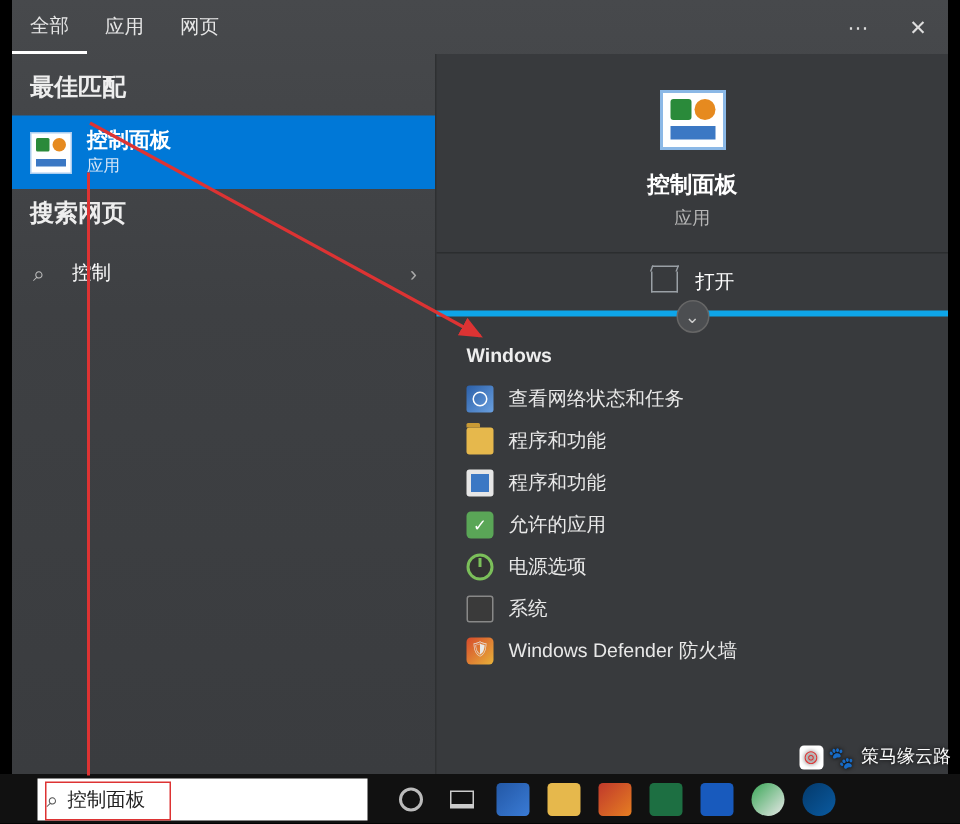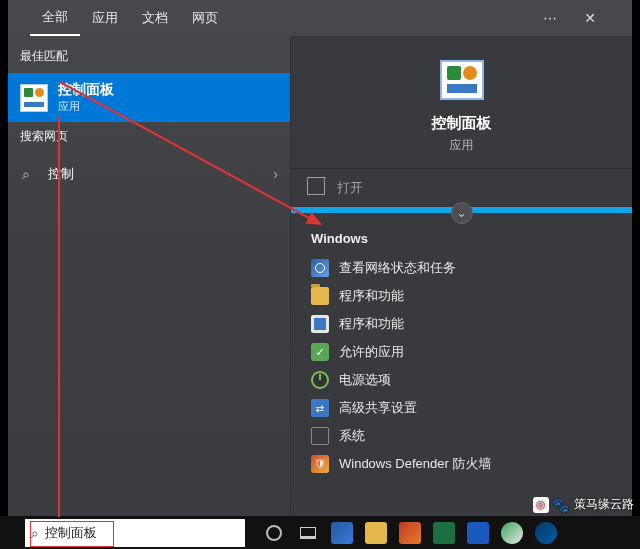--- a/index.html
+++ b/index.html
@@ -19,36 +19,36 @@
     width: 624px;
     height: 516px;
     background: linear-gradient(180deg, #47494c 0%, #3e4043 40%, #3a3c3f 100%);
     display: flex;
     flex-direction: column;
   }
   .tabs {
     display: flex;
     align-items: center;
     height: 36px;
-    padding: 0 22px;
+    padding: 0 0;
     color: #e6e6e6;
     font-size: 13px;
   }
   .tab { padding: 8px 12px; cursor: pointer; }
   .tab.active { border-bottom: 2px solid #fff; }
   .tab-more { display:flex; align-items:center; gap:4px; }
   .spacer { flex: 1; }
   .win-btn { width: 40px; text-align:center; font-size: 14px; color:#ddd; cursor:pointer; }
   .content { display:flex; flex:1; min-height:0; }
   .left {
     width: 282px;
     padding: 6px 0 0 0;
     display:flex; flex-direction:column;
   }
-  .section-label { font-size: 12px; font-weight: 400; color:#eee; padding: 6px 12px; }
+  .section-label { font-size: 16px; font-weight: 700; color:#eee; padding: 6px 12px; }
   .best-match {
     background: #0078d7;
     display:flex; align-items:center;
     padding: 8px 12px;
     margin-top:2px;
   }
   .cp-icon-sm {
     width: 28px; height: 28px;
     background: #fff;
     border:1px solid #aacdf0;
@@ -106,23 +106,24 @@
   }
   .cp-icon-lg .bar{
     position:absolute; left:5px; right:5px; bottom:5px; height:9px;
     background:#3b78c4;
   }
   .preview-title { font-size:15px; font-weight:600; margin-bottom:4px; }
   .preview-sub { font-size:12px; color:#b6b6b6; }
   .action-row {
     display:flex; align-items:center;
     padding: 10px 16px;
-    border-bottom:6px solid #0ea5e9;
+    border-bottom:4px solid #0ea5e9;
     cursor:pointer;
-    color:#a3a3a3;
+    color:#ffffff;
+    justify-content:center;
   }
   .action-row .a-icon{
     width:18px; height:14px;
     border:1.2px solid #9aa0a6; border-top:none;
     position:relative; margin-right:12px;
   }
   .action-row .a-icon::before{
     content:""; position:absolute; left:-1px; right:-1px; top:-4px;
     height:3px; border:1.2px solid #9aa0a6; border-bottom:none;
     transform: skewX(-20deg);
@@ -227,21 +228,20 @@
   }
   .wm-paw{ font-size:14px; }
 </style>
 </head>
 <body>
 
 <div class="panel">
   <div class="tabs">
     <div class="tab active">全部</div>
     <div class="tab">应用</div>
-    <div class="tab">文档</div>
     <div class="tab">网页</div>
     <div class="spacer"></div>
     <div class="win-btn">⋯</div>
     <div class="win-btn">✕</div>
   </div>
 
   <div class="content">
 
     <div class="left">
       <div class="section-label">最佳匹配</div>
@@ -299,24 +299,20 @@
             </div>
             <div class="r-item">
               <span class="ri-icon ic-allow"></span>
               <span>允许的应用</span>
             </div>
             <div class="r-item">
               <span class="ri-icon ic-power"></span>
               <span>电源选项</span>
             </div>
             <div class="r-item">
-              <span class="ri-icon ic-share"></span>
-              <span>高级共享设置</span>
-            </div>
-            <div class="r-item">
               <span class="ri-icon ic-sys"></span>
               <span>系统</span>
             </div>
             <div class="r-item">
               <span class="ri-icon ic-def"></span>
               <span>Windows Defender 防火墙</span>
             </div>
           </div>
       </div>
     </div>

